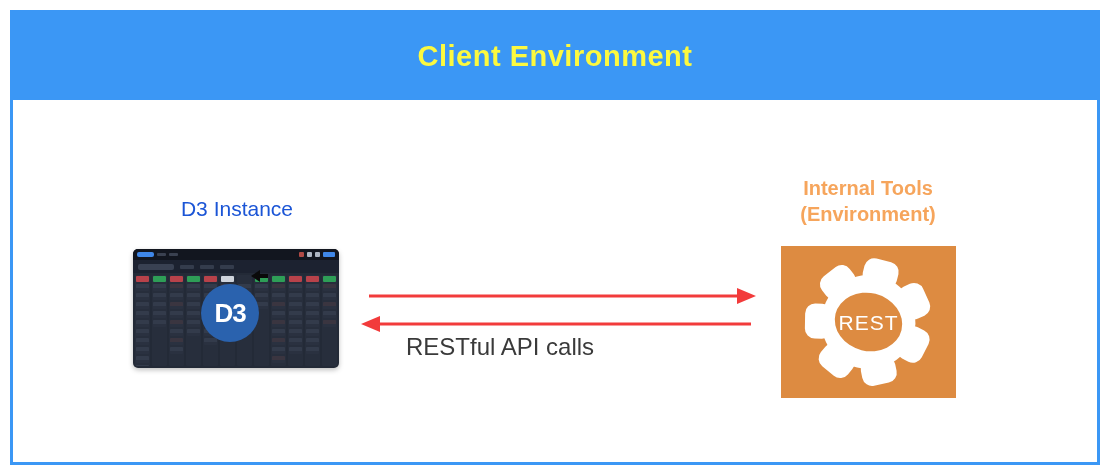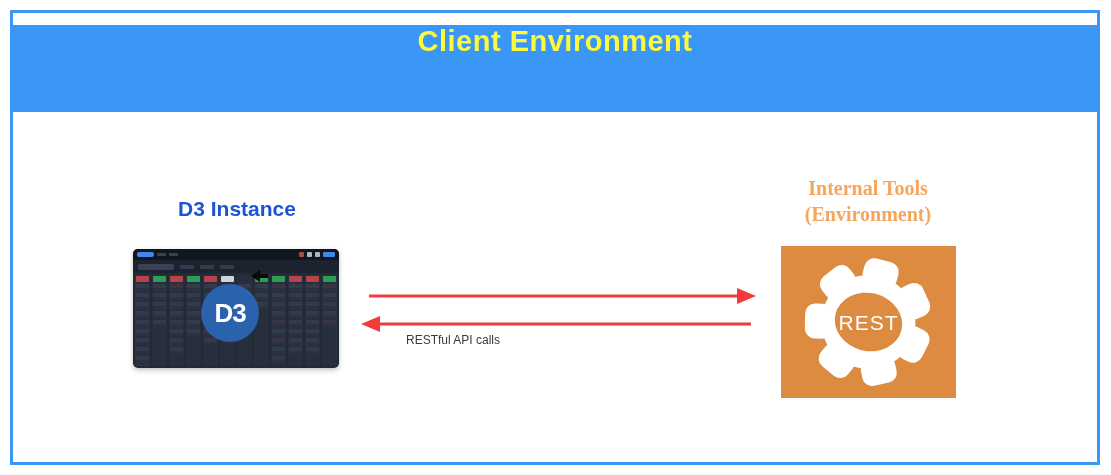--- a/index.html
+++ b/index.html
@@ -10,35 +10,35 @@
     background: #ffffff;
     overflow: hidden;
   }
   .outer-box {
     position: absolute; left: 10px; top: 10px;
     width: 1090px; height: 455px;
     border: 3px solid var(--header_blue, #3B97F5);
     background: #ffffff;
   }
   .header-bar {
-    position: absolute; left: 0; top: 12px;
+    position: absolute; left: 0; top: 0;
     width: 100%; height: 87px;
     background: var(--header_blue, #3B97F5);
-    display: flex; justify-content: center;
+    display: flex; align-items: center; justify-content: center;
   }
   .header-title {
     color: var(--title_yellow, #FCF93F);
     font-size: 29px; font-weight: bold;
     letter-spacing: 0.5px;
   }
   .d3-label {
     position: absolute; left: 120px; top: 184px; width: 208px;
     text-align: center;
     color: var(--d3_label_blue, #1B55D6);
-    font-size: 21px; font-weight: bold;
+    font-size: 21px; font-weight: normal;
   }
   
   .dashboard {
     position: absolute; left: 120px; top: 236px;
     width: 206px; height: 119px;
     background: #232a37;
     border-radius: 5px;
     box-shadow: 0 2px 5px rgba(0,0,0,0.25);
     overflow: hidden;
   }
@@ -86,34 +86,34 @@
     background: var(--d3_logo_blue, #2A62AE);
     display: flex; align-items: center; justify-content: center;
     color: #ffffff; font-size: 26px; font-weight: 800; letter-spacing: -1px;
   }
   .cursor-icon { position: absolute; left: 118px; top: 21px; }
   
   .tools-label {
     position: absolute; left: 757px; top: 162px; width: 196px;
     text-align: center;
     color: var(--tools_orange_text, #F6A55C);
-    font-size: 20px; font-weight: bold; line-height: 26px; font-family: Liberation Serif, serif;
+    font-size: 20px; font-weight: bold; line-height: 26px;
   }
   .rest-box {
     position: absolute; left: 768px; top: 233px;
     width: 175px; height: 152px;
     background: var(--tools_orange_box, #DD8B41);
   }
   .rest-box svg { display: block; width: 100%; height: 100%; }
   
   .arrows-svg { position: absolute; left: 340px; top: 268px; width: 412px; height: 56px; }
   .api-label {
     position: absolute; left: 393px; top: 320px;
     color: var(--api_label_gray, #3A3A3A);
-    font-size: 12px;
+    font-size: 24px;
   }
 </style>
 </head>
 <body>
 
 <div class="canvas">
   <div class="outer-box">
 
     <div class="header-bar">
       <span class="header-title">Client Environment</span>

